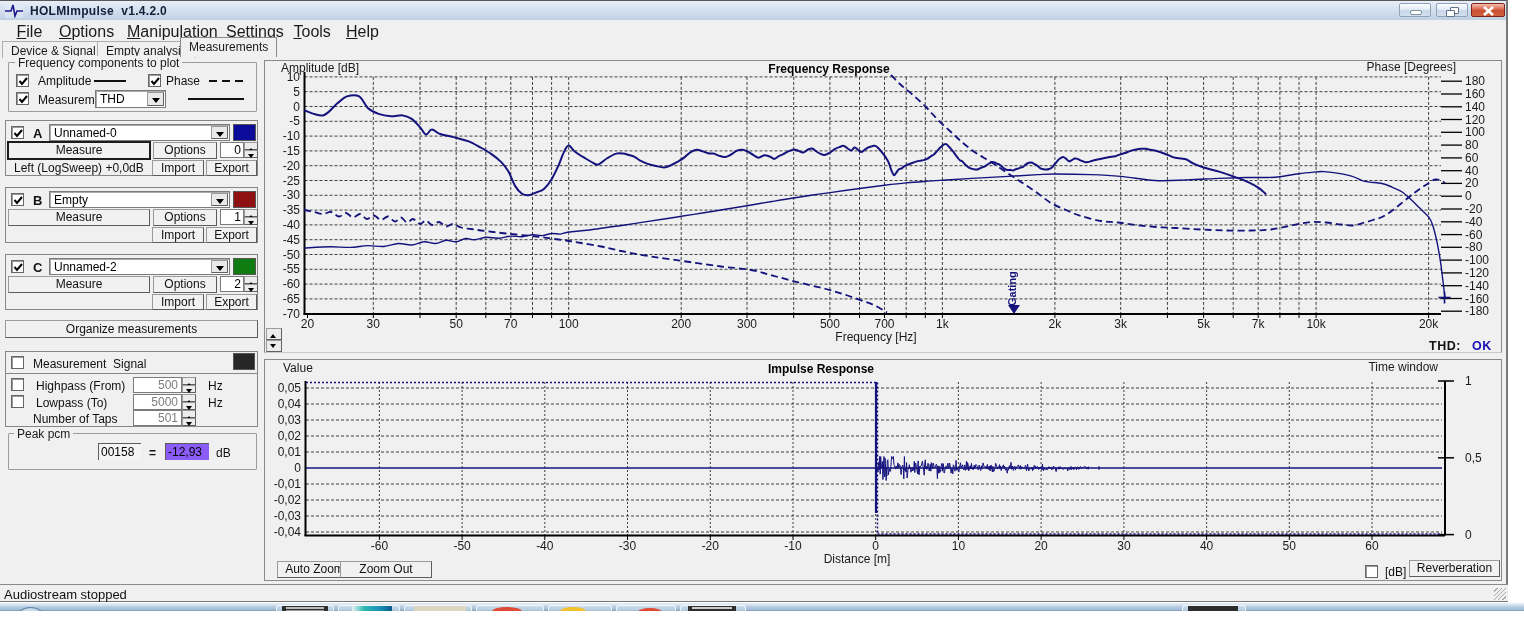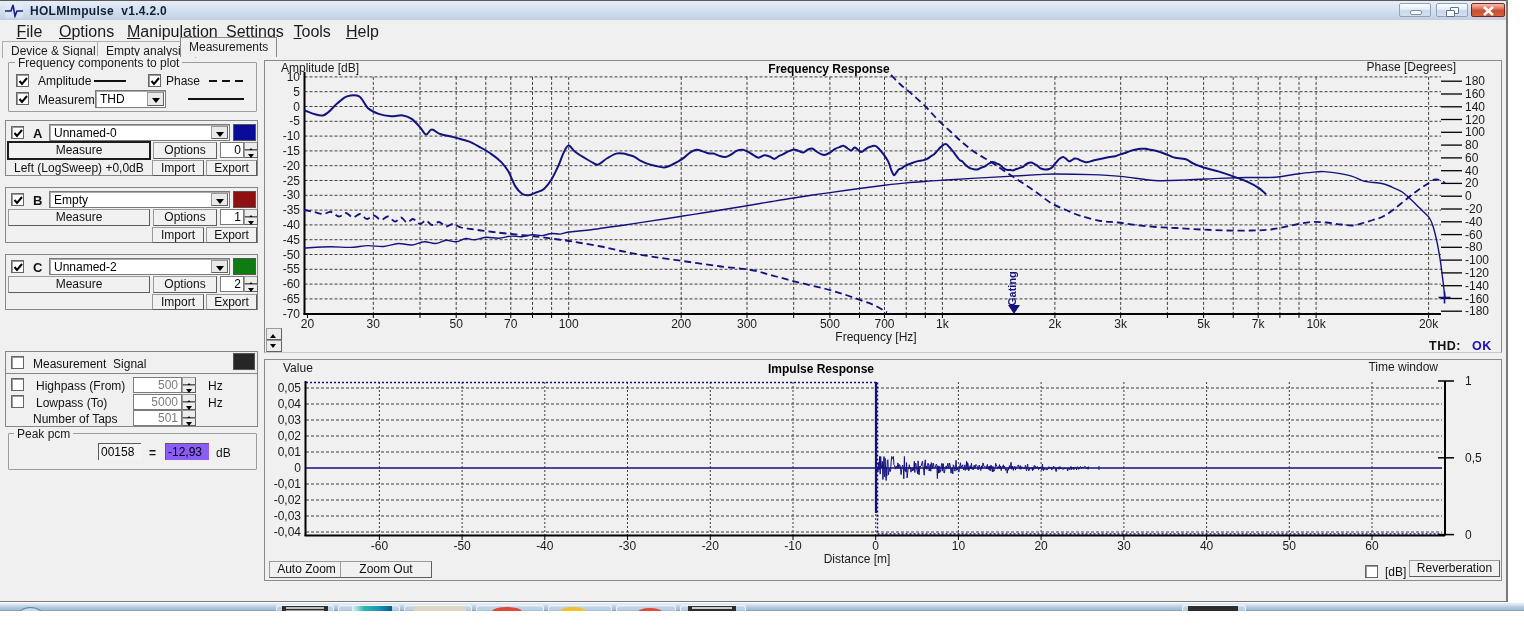--- a/index.html
+++ b/index.html
@@ -156,20 +156,21 @@
       <div class="swatch" style="left:233px;top:258px;width:23px;height:17px;background:#0e7c10"></div>
       <div class="btn" style="left:8px;top:276px;width:142px;height:17px;line-height:15px">Measure</div>
       <div class="btn" style="left:153px;top:276px;width:64px;height:17px;line-height:15px">Options</div>
       <div class="spinbox" style="left:220px;top:276px;width:24px;height:16px;padding-right:2px;line-height:14px">2</div>
       <div class="spinud" style="left:244px;top:276px;height:16px">
         <div class="u"></div>
         <div class="d"></div>
       </div>
       <div class="btn" style="left:152px;top:294px;width:52px;height:16px;line-height:14px">Import</div>
       <div class="btn" style="left:206px;top:294px;width:51px;height:16px;line-height:14px">Export</div>
+      <div class="btn" style="left:5px;top:320px;width:253px;height:18px;line-height:16px">Organize measurements</div>
       <div class="panel" style="left:5px;top:351px;width:253px;height:76px"></div>
       <div style="position:absolute;left:6px;top:373px;width:251px;height:1px;background:#868686"></div>
       <div class="cb" style="left:11px;top:356px"></div>
       <div class="lbl" style="left:33px;top:357px">Measurement&nbsp; Signal</div>
       <div class="swatch" style="left:233px;top:353px;width:22px;height:17px;background:#262626"></div>
       <div class="cb" style="left:11px;top:378px"></div>
       <div class="lbl" style="left:36px;top:379px">Highpass (From)</div>
       <div class="spinbox" style="left:133px;top:377px;width:49px;height:16px;padding-right:3px;line-height:14px;color:#7d7d7d">500</div>
       <div class="spinud" style="left:182px;top:377px;height:16px">
         <div class="u"></div>
@@ -436,25 +437,29 @@
           <text x="1173" y="11" font-size="12" text-anchor="end" fill="#1a1a1a">Time window</text>
           <text x="592" y="203" font-size="12" text-anchor="middle" fill="#1a1a1a">Distance [m]</text>
           <line x1="41" y1="22.5" x2="612" y2="22.5" stroke="#14127d" stroke-width="1.6" stroke-dasharray="2,2"></line>
           <line x1="612.5" y1="22.5" x2="612.5" y2="174" stroke="#14127d" stroke-width="1.4" stroke-dasharray="2,2"></line>
           <line x1="612.5" y1="174" x2="1177" y2="174" stroke="#14127d" stroke-width="1.6" stroke-dasharray="2,2"></line>
           <line x1="41" y1="108" x2="1177" y2="108" stroke="#14127d" stroke-width="1.5"></line>
           <line x1="611" y1="22" x2="611" y2="153" stroke="#14127d" stroke-width="2.2"></line>
           <path d="M612.0,108.0 L613.0,111.8 L613.5,102.5 L614.1,110.0 L614.6,96.5 L615.2,114.1 L615.7,96.5 L616.3,108.0 L616.8,107.0 L617.4,101.5 L617.9,119.5 L619.0,96.5 L619.0,111.8 L619.6,116.8 L620.1,98.2 L621.2,120.5 L621.2,107.0 L621.8,116.2 L622.3,100.6 L622.9,99.7 L623.4,114.8 L624.0,110.8 L624.5,108.8 L625.1,111.6 L625.6,110.9 L626.2,101.7 L626.7,96.5 L627.3,98.9 L627.8,98.3 L628.4,96.5 L628.9,104.5 L629.5,105.2 L630.0,107.8 L630.6,109.1 L631.1,106.0 L631.7,106.7 L632.2,108.4 L632.8,102.9 L633.3,104.4 L633.9,108.2 L634.4,104.6 L635.0,105.1 L635.5,107.5 L636.1,114.6 L636.6,109.6 L637.2,106.3 L637.7,105.1 L638.3,107.4 L638.8,118.8 L639.4,96.5 L639.9,110.6 L640.5,109.1 L641.0,112.1 L641.6,102.6 L642.1,117.9 L642.7,112.7 L643.2,107.8 L643.8,108.7 L644.3,104.7 L644.9,108.2 L645.4,107.4 L646.0,112.2 L646.5,109.6 L647.1,107.6 L647.6,111.0 L648.2,110.4 L648.7,109.0 L649.3,101.3 L649.8,112.5 L650.4,103.0 L650.9,103.7 L651.5,107.6 L652.0,110.2 L652.6,113.9 L653.1,100.9 L653.7,114.1 L654.2,114.8 L654.8,106.1 L655.3,107.2 L655.9,105.7 L656.4,105.5 L657.0,102.6 L657.5,101.2 L658.1,107.2 L658.6,109.0 L659.2,115.2 L659.7,104.1 L660.3,99.8 L660.8,108.6 L661.4,106.2 L661.9,109.4 L662.5,106.5 L663.0,103.2 L663.6,105.4 L664.1,111.0 L664.7,109.0 L665.2,104.4 L665.8,111.2 L666.3,102.6 L666.9,106.0 L667.4,108.7 L668.0,103.0 L668.5,103.7 L669.1,108.1 L669.6,107.7 L670.2,107.1 L670.7,106.0 L671.3,104.1 L671.8,105.2 L672.4,118.6 L672.9,105.8 L673.5,113.2 L674.0,106.0 L674.6,112.7 L675.1,112.2 L675.7,109.5 L676.2,105.8 L676.8,103.4 L677.3,111.2 L677.9,103.7 L678.4,103.8 L679.0,113.0 L679.5,112.8 L680.1,108.1 L680.6,107.2 L681.2,105.9 L681.7,109.1 L682.3,106.5 L682.8,103.2 L683.4,105.6 L683.9,108.8 L684.5,103.0 L685.0,104.9 L685.6,108.4 L686.1,113.2 L686.7,108.5 L687.2,108.1 L687.8,113.9 L688.3,104.8 L688.9,105.8 L689.4,110.5 L690.0,111.2 L690.5,109.4 L691.1,100.3 L691.6,110.2 L692.2,110.0 L692.7,108.1 L693.3,109.9 L693.8,112.1 L694.4,108.1 L694.9,105.3 L695.5,102.8 L696.0,108.2 L696.6,106.0 L697.1,106.4 L697.7,104.8 L698.2,108.8 L698.8,110.0 L699.3,109.2 L699.9,104.9 L700.4,110.4 L701.0,108.9 L701.5,101.3 L702.1,109.6 L702.6,102.6 L703.2,105.0 L703.7,110.8 L704.3,109.7 L704.8,106.3 L705.4,105.7 L705.9,108.9 L706.5,103.3 L707.0,109.1 L707.6,107.3 L708.1,109.9 L708.7,107.7 L709.2,105.2 L709.8,108.5 L710.3,107.1 L710.9,104.5 L711.4,105.1 L712.0,105.5 L712.5,108.1 L713.1,109.9 L713.6,107.9 L714.2,105.1 L714.7,107.1 L715.3,109.4 L715.8,110.6 L716.4,105.8 L716.9,108.7 L717.5,107.1 L718.0,102.9 L718.6,105.0 L719.1,106.7 L719.7,106.8 L720.2,107.1 L720.8,106.6 L721.3,108.8 L721.9,105.8 L722.4,104.4 L723.0,109.1 L723.5,106.6 L724.1,109.8 L724.6,106.1 L725.2,110.9 L725.7,105.3 L726.3,105.3 L726.8,109.5 L727.4,111.9 L727.9,106.3 L728.5,111.4 L729.0,111.3 L729.6,109.7 L730.1,107.5 L730.7,103.3 L731.2,104.7 L731.8,106.3 L732.3,109.1 L732.9,107.6 L733.4,106.6 L734.0,108.2 L734.5,104.6 L735.1,108.8 L735.6,106.0 L736.2,110.6 L736.7,108.3 L737.3,106.4 L737.8,106.9 L738.4,104.8 L738.9,108.3 L739.5,106.0 L740.0,107.8 L740.6,110.3 L741.1,108.7 L741.7,108.9 L742.2,113.2 L742.8,109.3 L743.3,110.2 L743.9,107.5 L744.4,105.7 L745.0,108.4 L745.5,105.8 L746.1,102.3 L746.6,109.1 L747.2,108.6 L747.7,106.0 L748.3,110.4 L748.8,107.8 L749.4,107.1 L749.9,106.2 L750.5,110.1 L751.0,107.2 L751.6,107.1 L752.1,107.1 L752.7,106.6 L753.2,104.9 L753.8,106.7 L754.3,106.4 L754.9,109.2 L755.4,105.6 L756.0,109.2 L756.5,107.1 L757.1,106.6 L757.6,107.7 L758.2,108.1 L758.7,108.2 L759.3,109.0 L759.8,108.4 L760.4,105.3 L760.9,106.8 L761.5,110.8 L762.0,107.8 L762.6,104.0 L763.1,108.3 L763.7,110.9 L764.2,110.0 L764.8,108.1 L765.3,108.4 L765.9,109.1 L766.4,107.7 L767.0,107.2 L767.5,110.7 L768.1,107.3 L768.6,109.7 L769.2,105.4 L769.7,106.7 L770.3,106.1 L770.8,108.7 L771.4,107.0 L771.9,107.0 L772.5,106.5 L773.0,108.2 L773.6,109.6 L774.1,107.1 L774.7,109.0 L775.2,108.0 L775.8,107.0 L776.3,108.5 L776.9,110.1 L777.4,104.0 L778.0,109.1 L778.5,110.7 L779.1,107.7 L779.6,109.2 L780.2,109.5 L780.7,108.8 L781.3,108.4 L781.8,110.0 L782.4,109.7 L782.9,108.3 L783.5,109.0 L784.0,106.6 L784.6,107.8 L785.1,108.2 L785.7,107.9 L786.2,107.0 L786.8,109.9 L787.3,108.5 L787.9,109.1 L788.4,106.1 L789.0,107.3 L789.5,107.0 L790.1,107.7 L790.6,110.4 L791.2,111.6 L791.7,108.3 L792.3,108.5 L792.8,107.7 L793.4,107.2 L793.9,109.3 L794.5,107.4 L795.0,106.5 L795.6,108.9 L796.1,107.8 L796.7,108.5 L797.2,108.4 L797.8,109.4 L798.3,108.9 L798.9,109.3 L799.4,107.9 L800.0,107.9 L800.5,108.6 L801.1,108.4 L801.6,108.7 L802.2,108.5 L802.7,111.0 L803.3,107.8 L803.8,108.7 L804.4,108.2 L804.9,109.8 L805.5,107.0 L806.0,106.4 L806.6,109.6 L807.1,109.0 L807.7,108.3 L808.2,107.0 L808.8,109.7 L809.3,108.6 L809.9,107.3 L810.4,107.4 L811.0,107.2 L811.5,109.8 L812.1,107.8 L812.6,106.7 L813.2,107.3 L813.7,109.4 L814.3,108.8 L814.8,107.1 L815.4,106.5 L815.9,107.3 L816.5,108.4 L817.0,107.5 L817.6,107.3 L818.1,108.0 L818.7,107.3 L819.2,106.6 L819.8,106.2 L820.3,106.8 L820.9,107.1 L821.4,108.3 L822.0,108.1 L822.5,107.0 L823.1,109.3 L823.6,106.5" fill="none" stroke="#14127d" stroke-width="1"></path>
           <line x1="834" y1="106" x2="834" y2="110" stroke="#14127d" stroke-width="1"></line>
         </svg>
-        <div class="btn" style="left:4px;top:201px;width:75px;height:17px;line-height:15px">Auto Zoom</div>
+        <div class="btn" style="left:12px;top:201px;width:75px;height:17px;line-height:15px">Auto Zoom</div>
         <div class="btn" style="left:75px;top:201px;width:92px;height:17px;line-height:15px">Zoom Out</div>
         <div class="cb" style="left:1100px;top:205px"></div>
         <div class="lbl" style="left:1120px;top:205px">[dB]</div>
         <div class="btn" style="left:1144px;top:200px;width:91px;height:17px;line-height:15px">Reverberation</div>
+      </div>
+<div id="statusbar">
+        <div class="lbl" style="left:4px;top:2px;font-size:13px">Audiostream stopped</div>
+<div style="position:absolute;right:2px;top:3px;width:12px;height:12px;background:repeating-linear-gradient(135deg,transparent 0 2px,#aaa 2px 3px)"></div>
       </div>
 </div>
 <div id="taskbar">
       <div style="position:absolute;left:14px;top:3px;width:33px;height:30px;border-radius:50%;border:1.5px solid #5f86ad;background:radial-gradient(circle at 50% 45%,#e8f2fa,#a9c4dd)"></div>
       <div class="tbtn" style="left:276px;width:58px"></div>
       <div class="tbtn" style="left:338px;width:62px"></div>
       <div class="tbtn" style="left:404px;width:68px"></div>
       <div class="tbtn" style="left:476px;width:68px"></div>
       <div class="tbtn" style="left:548px;width:64px"></div>
       <div class="tbtn" style="left:616px;width:60px"></div>

